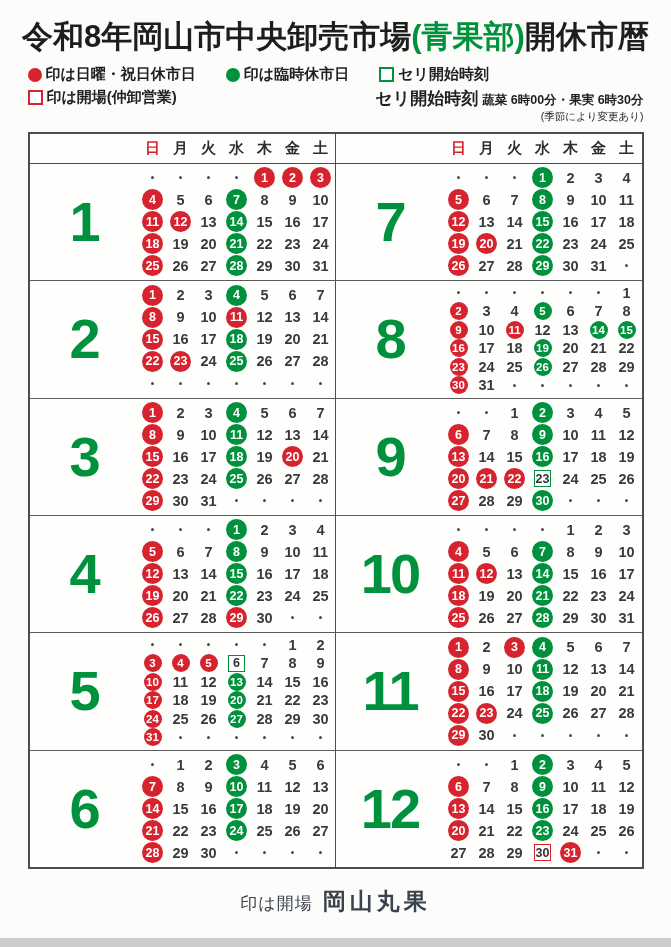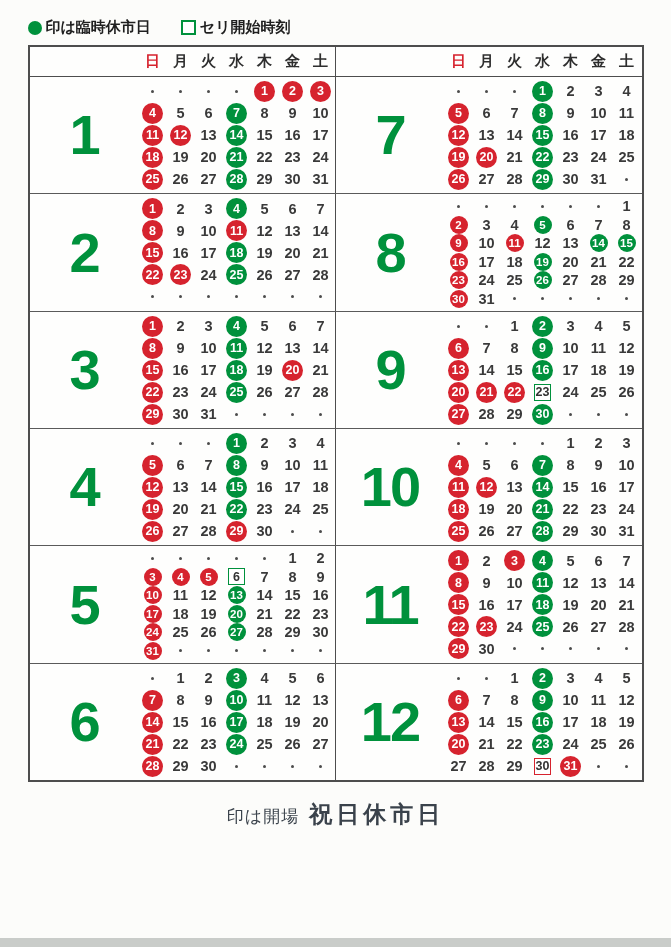--- a/index.html
+++ b/index.html
@@ -64,31 +64,49 @@
   .footer .co { font-size:17px; letter-spacing:1px; }
   .footer .nm { font-size:23px; font-weight:700; letter-spacing:4px; margin-left:10px; }
 
   .scan-edge { position:absolute; left:0; bottom:0; width:100%; height:9px; background:#c9ccc9; }
 </style>
 </head>
 <body>
 
 <div class="page">
 
+  <div class="title">
+    <span>令和8年岡山市中央卸売市場</span><span class="hl">(青果部)</span><span>開休市暦</span>
+  </div>
 
   <div class="legend">
     <div class="legend-row1">
+      <span class="lg-item">
+        <span class="lg-circle red"></span>
+        <span>印は日曜・祝日休市日</span>
+      </span>
       <span class="lg-item">
         <span class="lg-circle green"></span>
         <span>印は臨時休市日</span>
       </span>
       <span class="lg-item">
         <span class="lg-square green"></span>
         <span>セリ開始時刻</span>
       </span>
+    </div>
+    <div class="legend-row2">
+      <span class="lg-item">
+        <span class="lg-square red"></span>
+        <span>印は開場(仲卸営業)</span>
+      </span>
+      <div class="seri">
+        <span class="seri-main">セリ開始時刻</span>
+        <span class="seri-times">蔬菜 6時00分・果実 6時30分</span>
+        <div class="seri-note">(季節により変更あり)</div>
+      </div>
     </div>
   </div>
 
   <div class="calendar">
     <div class="cal-head">
       <div class="half left">
         <span class="wd-spacer"></span>
         <span style="display:flex;">
             <span class="wd wd-sun">日</span>
             <span class="wd">月</span>
@@ -994,17 +1012,17 @@
               <span class="day">
                 <span class="dot"></span>
               </span>
             </div>
           </div>
         </div>
       </div>
   </div>
 
   <div class="footer">
-    <span class="co">印は開場</span><span class="nm">祝日休市日</span>
+    <span class="co">印は開場</span><span class="nm">岡山丸果</span>
   </div>
 
   <div class="scan-edge"></div>
 </div>
 
 </body></html>

